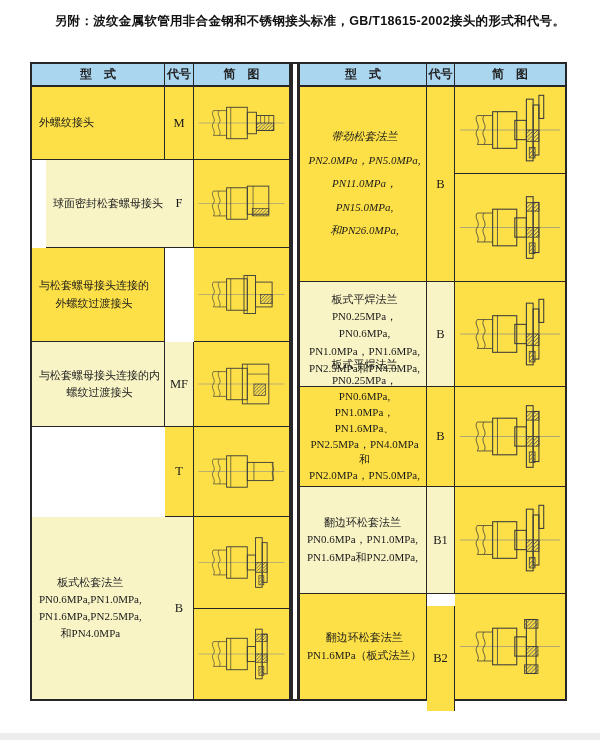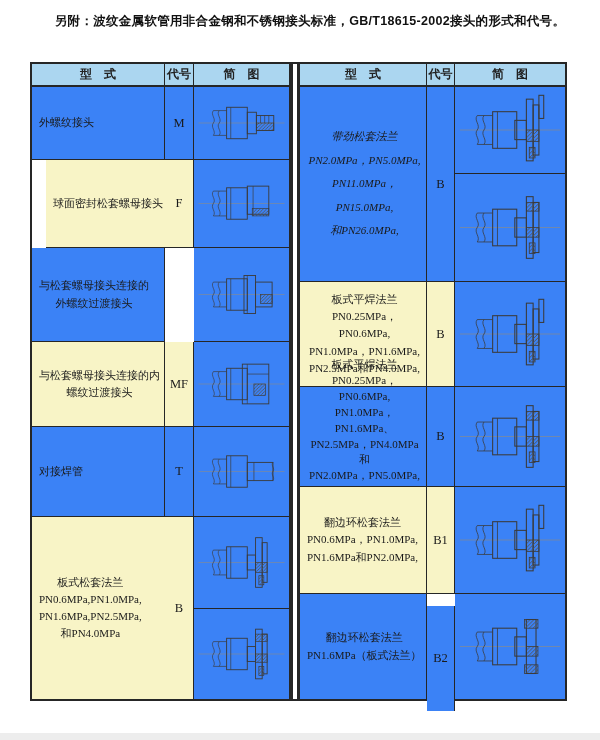--- a/index.html
+++ b/index.html
@@ -19,21 +19,21 @@
   }
   .tbl{
     position:absolute;left:30px;top:62px;width:533px;height:635px;
     border:2px solid #262626;
     box-sizing:content-box;
   }
   .cell{
     position:absolute;box-sizing:border-box;
     border-right:1px solid #262626;border-bottom:1px solid #262626;
     display:flex;align-items:center;
-    background:#3b82f6;
+    background:#fde047;
   }
   .hdr{
     background:#abd6f0;justify-content:center;
     font-weight:bold;font-size:12px;color:#222;
     border-bottom:2px solid #262626;
   }
   .type{
     font-size:11px;line-height:1.55;
     padding:4px 4px 4px 7px;white-space:pre-line;
     font-family:"Liberation Serif", serif;
@@ -151,21 +151,20 @@
           <line x1="21" y1="55" x2="37" y2="55" stroke="#3b3b3b" stroke-width="0.8" fill="none"></line>
           <rect x="37" y="21" width="25" height="38" stroke="#3b3b3b" stroke-width="1.1" fill="none"></rect>
           <line x1="42" y1="21" x2="42" y2="59" stroke="#3b3b3b" stroke-width="0.8" fill="none"></line>
           <rect x="56" y="16" width="32" height="48" stroke="#3b3b3b" stroke-width="1.1" fill="none"></rect>
           <line x1="62" y1="16" x2="62" y2="64" stroke="#3b3b3b" stroke-width="0.8" fill="none"></line>
           <line x1="62" y1="28" x2="88" y2="28" stroke="#3b3b3b" stroke-width="0.8" fill="none"></line>
           <rect x="70" y="40" width="14" height="14" stroke="#3b3b3b" stroke-width="0.8" fill="url(#hp)"></rect>
         </svg>
     </div>
 
-    <div class="cell type" style="left:0;top:363px;width:133px;height:90px">对接焊管</div>
     <div class="cell code" style="left:133px;top:363px;width:29px;height:90px">T</div>
     <div class="cell diag" style="left:162px;top:363px;width:96px;height:90px">
       <svg preserveAspectRatio="xMidYMid meet" viewBox="0 0 110 80">
           <line x1="3" y1="40" x2="107" y2="40" stroke="#8a8a8a" stroke-width="0.7"></line>
           <path d="M21 25c-4 5 4 10 0 15c-4 5 4 10 0 15" stroke="#3b3b3b" stroke-width="0.8" fill="none"></path>
           <path d="M28 25c-4 5 4 10 0 15c-4 5 4 10 0 15" stroke="#3b3b3b" stroke-width="0.8" fill="none"></path>
           <line x1="21" y1="25" x2="37" y2="25" stroke="#3b3b3b" stroke-width="0.8" fill="none"></line>
           <line x1="21" y1="55" x2="37" y2="55" stroke="#3b3b3b" stroke-width="0.8" fill="none"></line>
           <rect x="37" y="21" width="25" height="38" stroke="#3b3b3b" stroke-width="1.1" fill="none"></rect>
           <line x1="42" y1="21" x2="42" y2="59" stroke="#3b3b3b" stroke-width="0.8" fill="none"></line>

